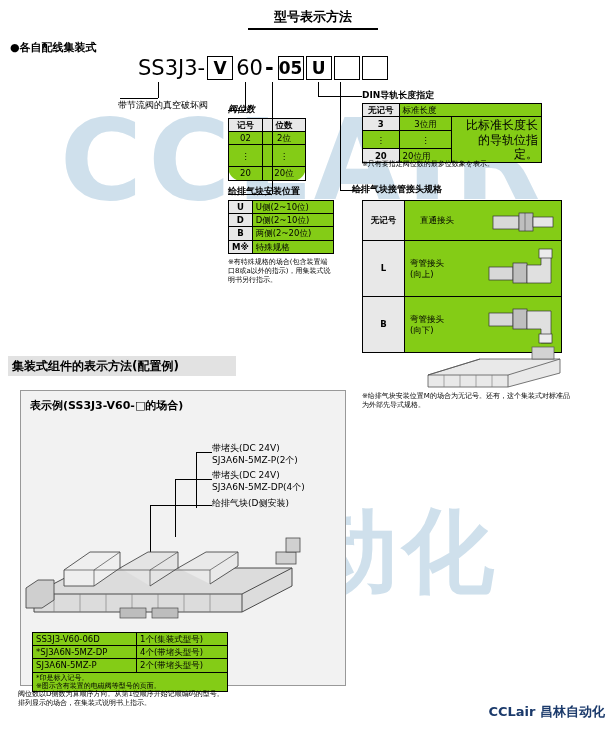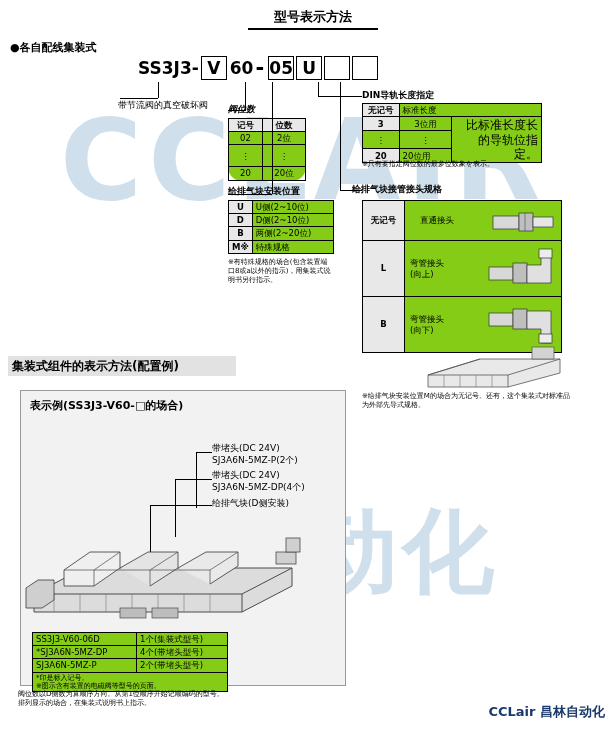--- a/index.html
+++ b/index.html
@@ -35,21 +35,21 @@
     border-bottom: 2px solid #000; padding-bottom: 2px;
   }
 
   .sec1-title {
     position:absolute; left: 10px; top: 40px;
     font-size: 11px; font-weight: bold;
   }
 
   
   .model { position:absolute; left: 138px; top: 56px; display:flex; align-items:center; }
-  .model .txt { font-size: 17px; font-weight: bold; letter-spacing: 0px; }
+  .model .txt { font-size: 21px; font-weight: normal; letter-spacing: 0px; }
   .model .box {
     border: 1.5px solid #000; height: 24px; min-width: 26px;
     display:flex; align-items:center; justify-content:center;
     font-size: 17px; font-weight:bold; margin-left: 2px; background:#fff;
   }
   .model .box.empty { width: 20px; }
   .model .dash { font-size: 21px; font-weight:bold; margin: 0 2px; }
 
   
   .vline { position:absolute; background:#000; width:1px; }

